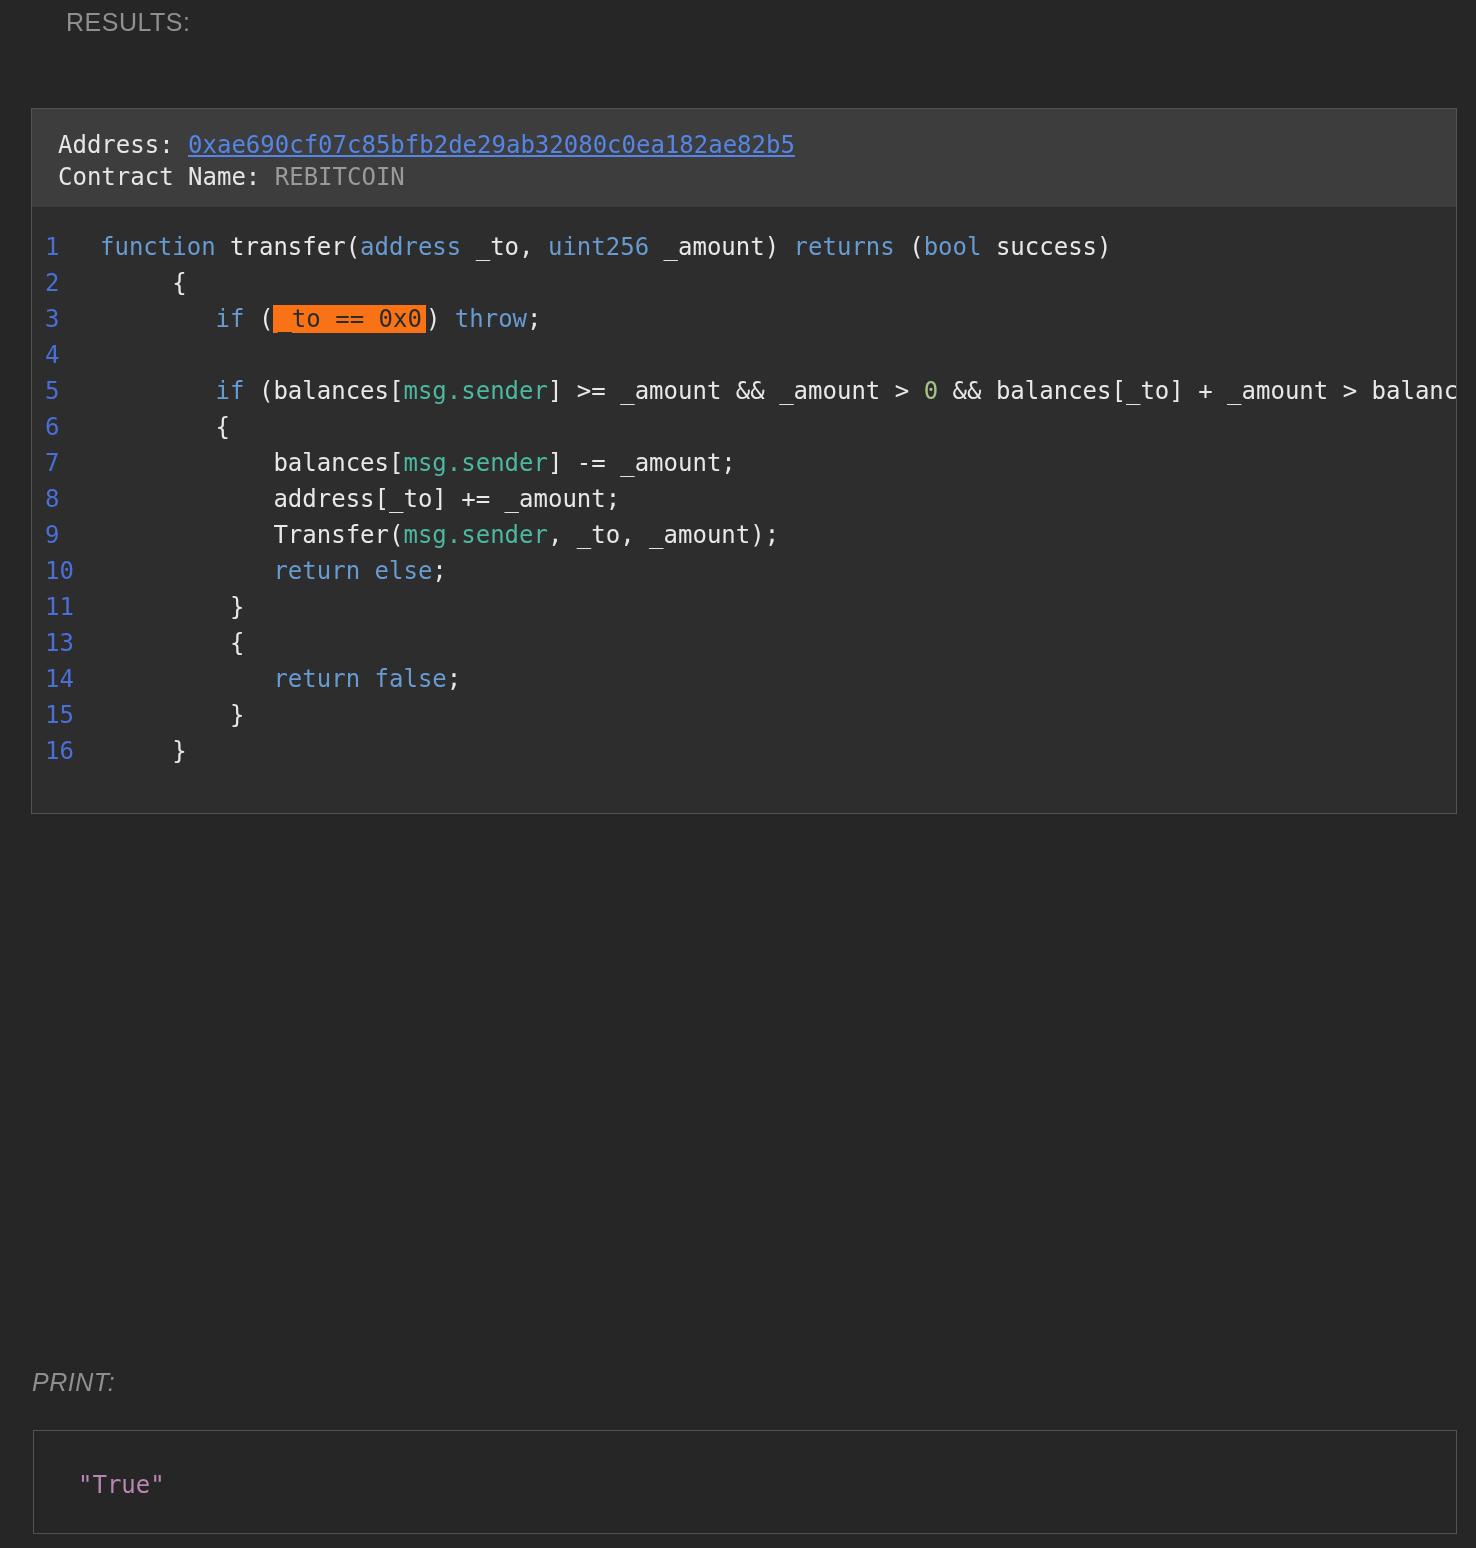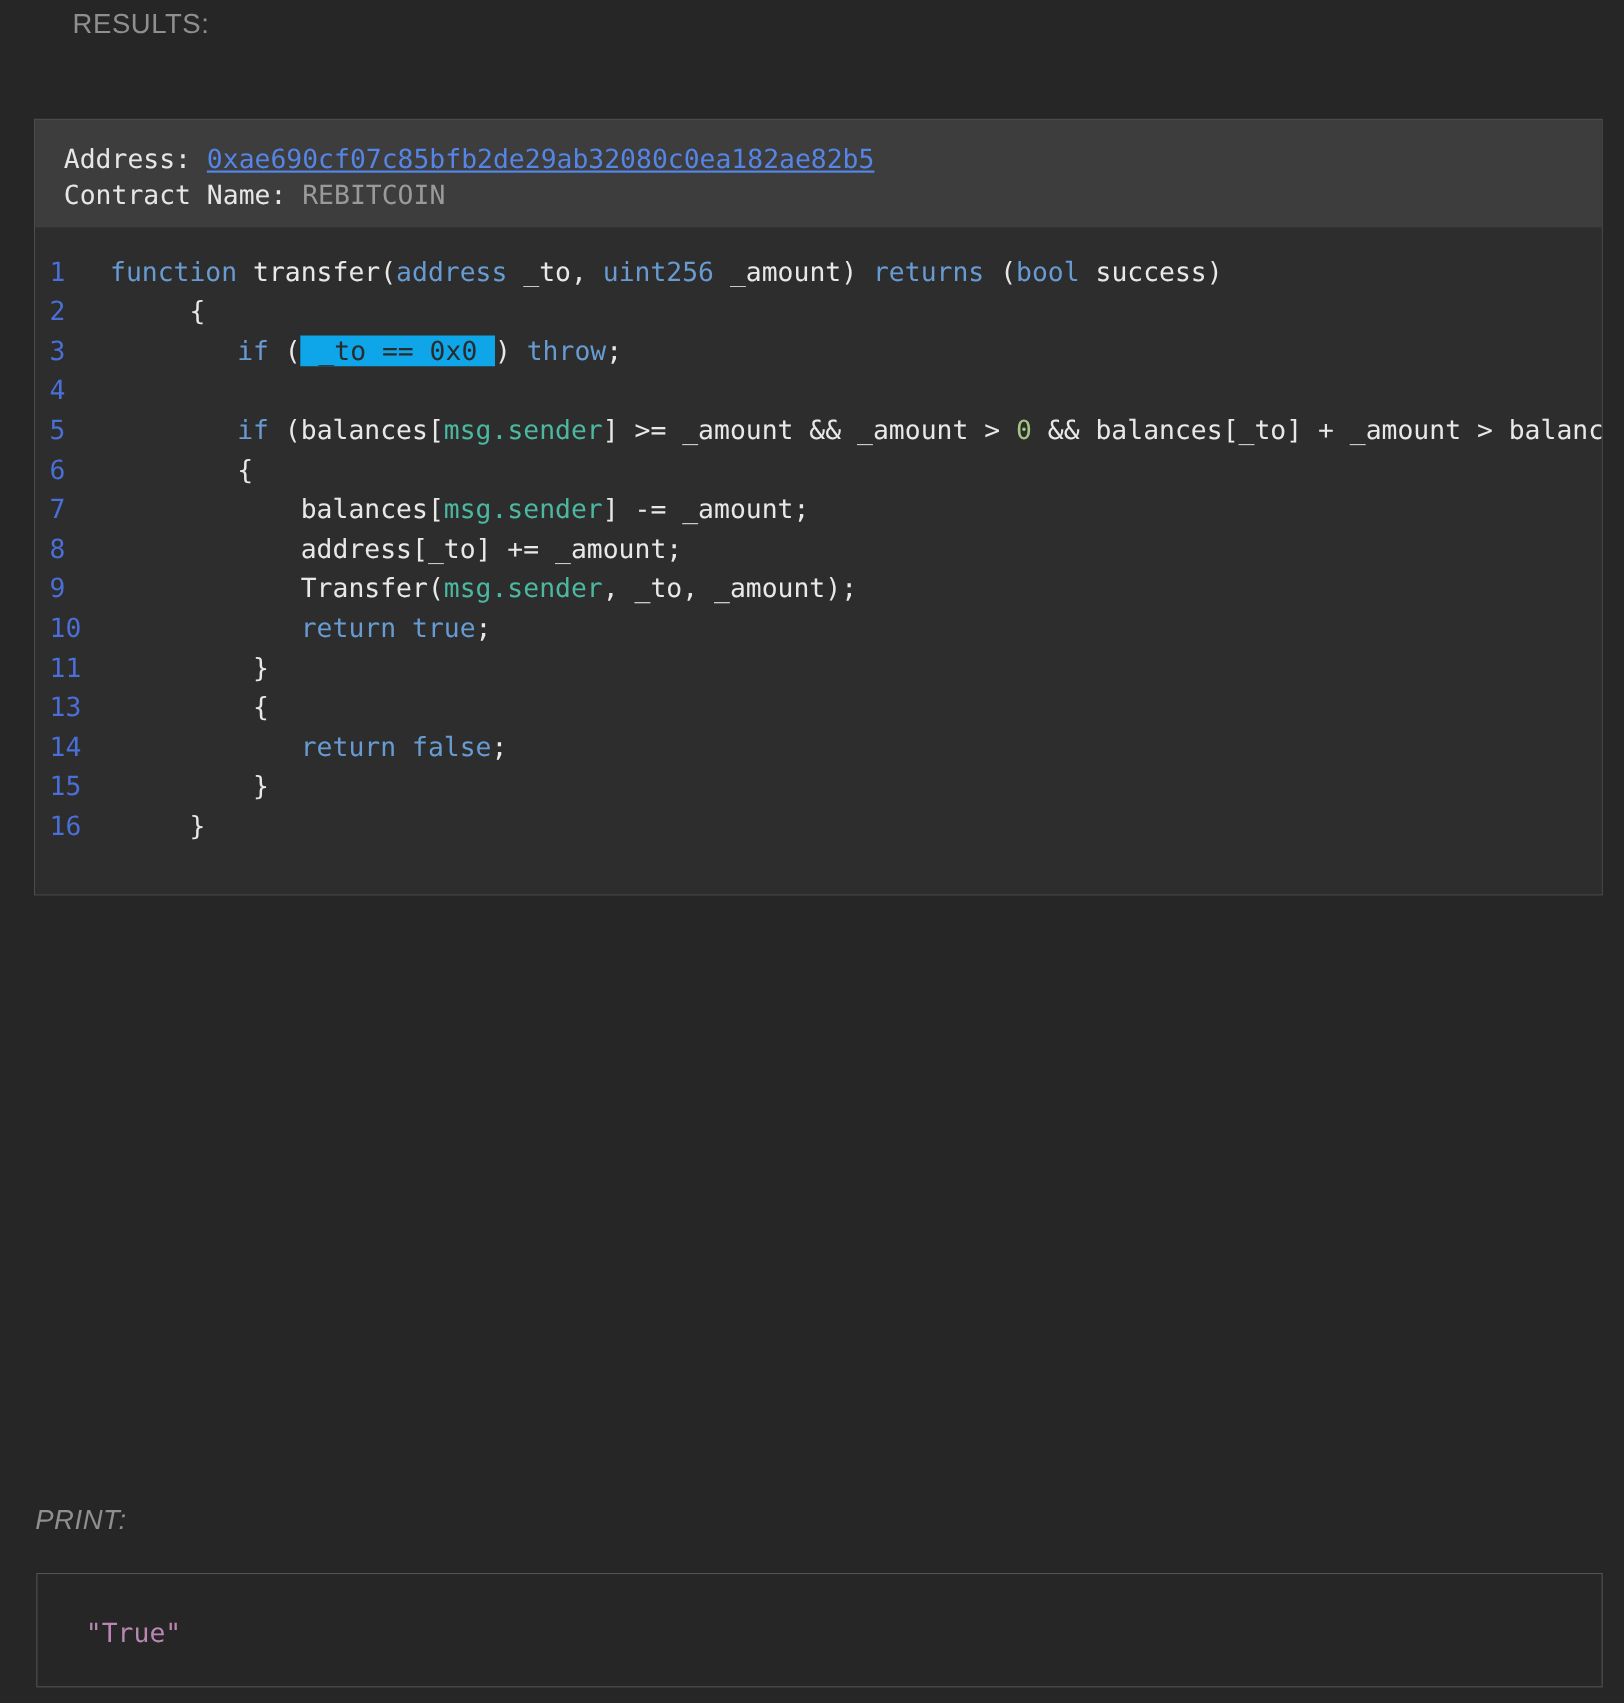--- a/index.html
+++ b/index.html
@@ -59,23 +59,23 @@
     flex: 0 0 68px;
     padding-left: 13px;
     color: #4a6fd6;
   }
   .src { flex: 1 1 auto; overflow: hidden; color: #e8e8e8; }
   .tok-k { color: #679bd2; }
   .tok-p { color: #e8e8e8; text-align: center; }
   .tok-g { color: #4cb8a2; margin-top: 24px; }
   .tok-n { color: #a5c585; }
   .tok-h {
-    background: #0ea5e9;
+    background: #f97316;
     color: #2b2b2b;
-    padding: 4px 16px;
+    padding: 4px 4px;
   }
 
   
   .print-box {
     position: absolute;
     left: 33px; top: 1430px;
     width: 1424px; height: 104px;
     border: 1px solid #525252;
     padding: 40px 0 0 44px;
     font-size: 24px;
@@ -95,21 +95,21 @@
   <div class="code-area" id="code-area">
       <div class="code-line"><span class="ln">1</span><span class="src"><span class="tok-k">function</span><span class="tok-p"> transfer(</span><span class="tok-k">address</span><span class="tok-p"> _to, </span><span class="tok-k">uint256</span><span class="tok-p"> _amount) </span><span class="tok-k">returns</span><span class="tok-p"> (</span><span class="tok-k">bool</span><span class="tok-p"> success)</span></span></div>
       <div class="code-line"><span class="ln">2</span><span class="src"><span class="tok-p">     {</span></span></div>
       <div class="code-line"><span class="ln">3</span><span class="src"><span class="tok-p">        </span><span class="tok-k">if</span><span class="tok-p"> (</span><span class="tok-h">_to == 0x0</span><span class="tok-p">) </span><span class="tok-k">throw</span><span class="tok-p">;</span></span></div>
       <div class="code-line"><span class="ln">4</span><span class="src"></span></div>
       <div class="code-line"><span class="ln">5</span><span class="src"><span class="tok-p">        </span><span class="tok-k">if</span><span class="tok-p"> (balances[</span><span class="tok-g">msg.sender</span><span class="tok-p">] &gt;= _amount &amp;&amp; _amount &gt; </span><span class="tok-n">0</span><span class="tok-p"> &amp;&amp; balances[_to] + _amount &gt; balances[_to])</span></span></div>
       <div class="code-line"><span class="ln">6</span><span class="src"><span class="tok-p">        {</span></span></div>
       <div class="code-line"><span class="ln">7</span><span class="src"><span class="tok-p">            balances[</span><span class="tok-g">msg.sender</span><span class="tok-p">] -= _amount;</span></span></div>
       <div class="code-line"><span class="ln">8</span><span class="src"><span class="tok-p">            address[_to] += _amount;</span></span></div>
       <div class="code-line"><span class="ln">9</span><span class="src"><span class="tok-p">            Transfer(</span><span class="tok-g">msg.sender</span><span class="tok-p">, _to, _amount);</span></span></div>
-      <div class="code-line"><span class="ln">10</span><span class="src"><span class="tok-p">            </span><span class="tok-k">return</span><span class="tok-p"> </span><span class="tok-k">true</span><span class="tok-p">;</span></span></div>
+      <div class="code-line"><span class="ln">10</span><span class="src"><span class="tok-p">            </span><span class="tok-k">return</span><span class="tok-p"> </span><span class="tok-k">else</span><span class="tok-p">;</span></span></div>
       <div class="code-line"><span class="ln">11</span><span class="src"><span class="tok-p">         }</span></span></div>
       <div class="code-line"><span class="ln">13</span><span class="src"><span class="tok-p">         {</span></span></div>
       <div class="code-line"><span class="ln">14</span><span class="src"><span class="tok-p">            </span><span class="tok-k">return</span><span class="tok-p"> </span><span class="tok-k">false</span><span class="tok-p">;</span></span></div>
       <div class="code-line"><span class="ln">15</span><span class="src"><span class="tok-p">         }</span></span></div>
       <div class="code-line"><span class="ln">16</span><span class="src"><span class="tok-p">     }</span></span></div>
     </div>
 </div>
 
 <div class="section-label" id="print-label">PRINT:</div>
 

